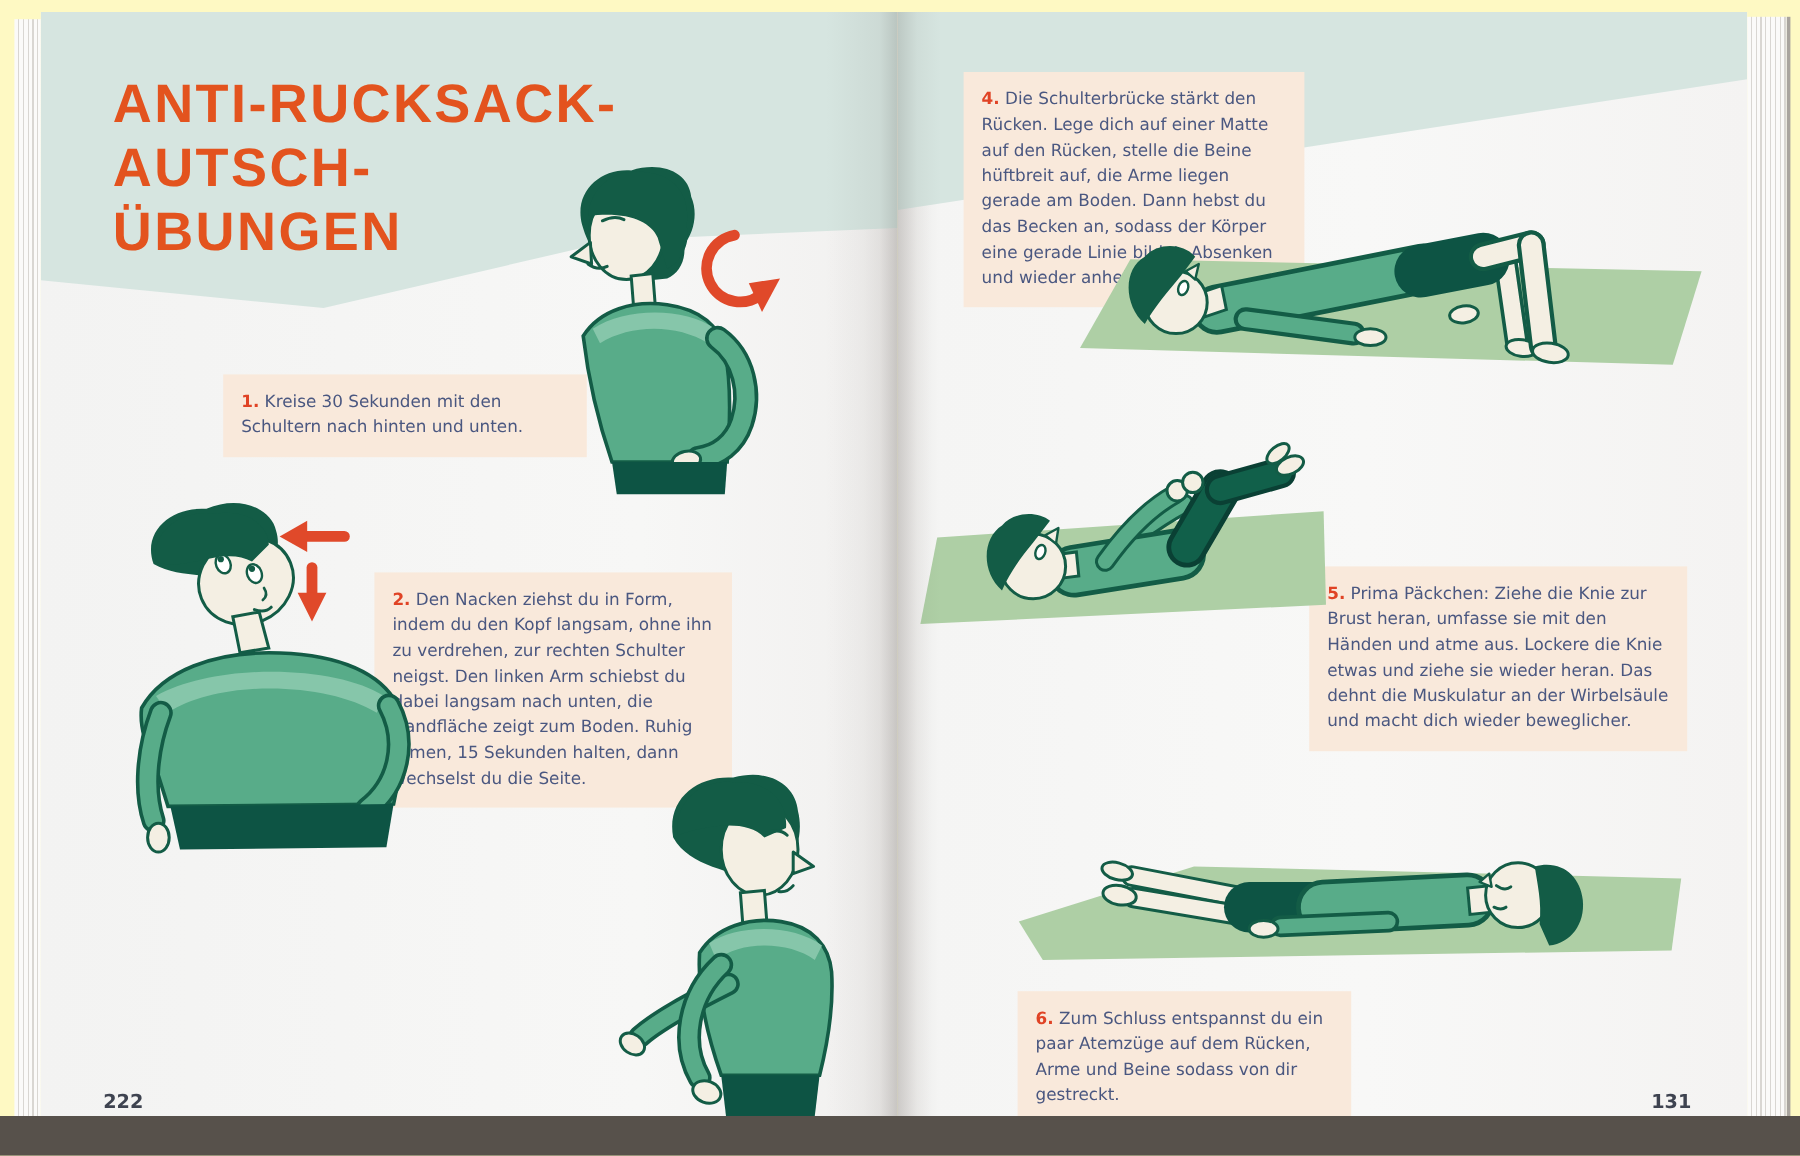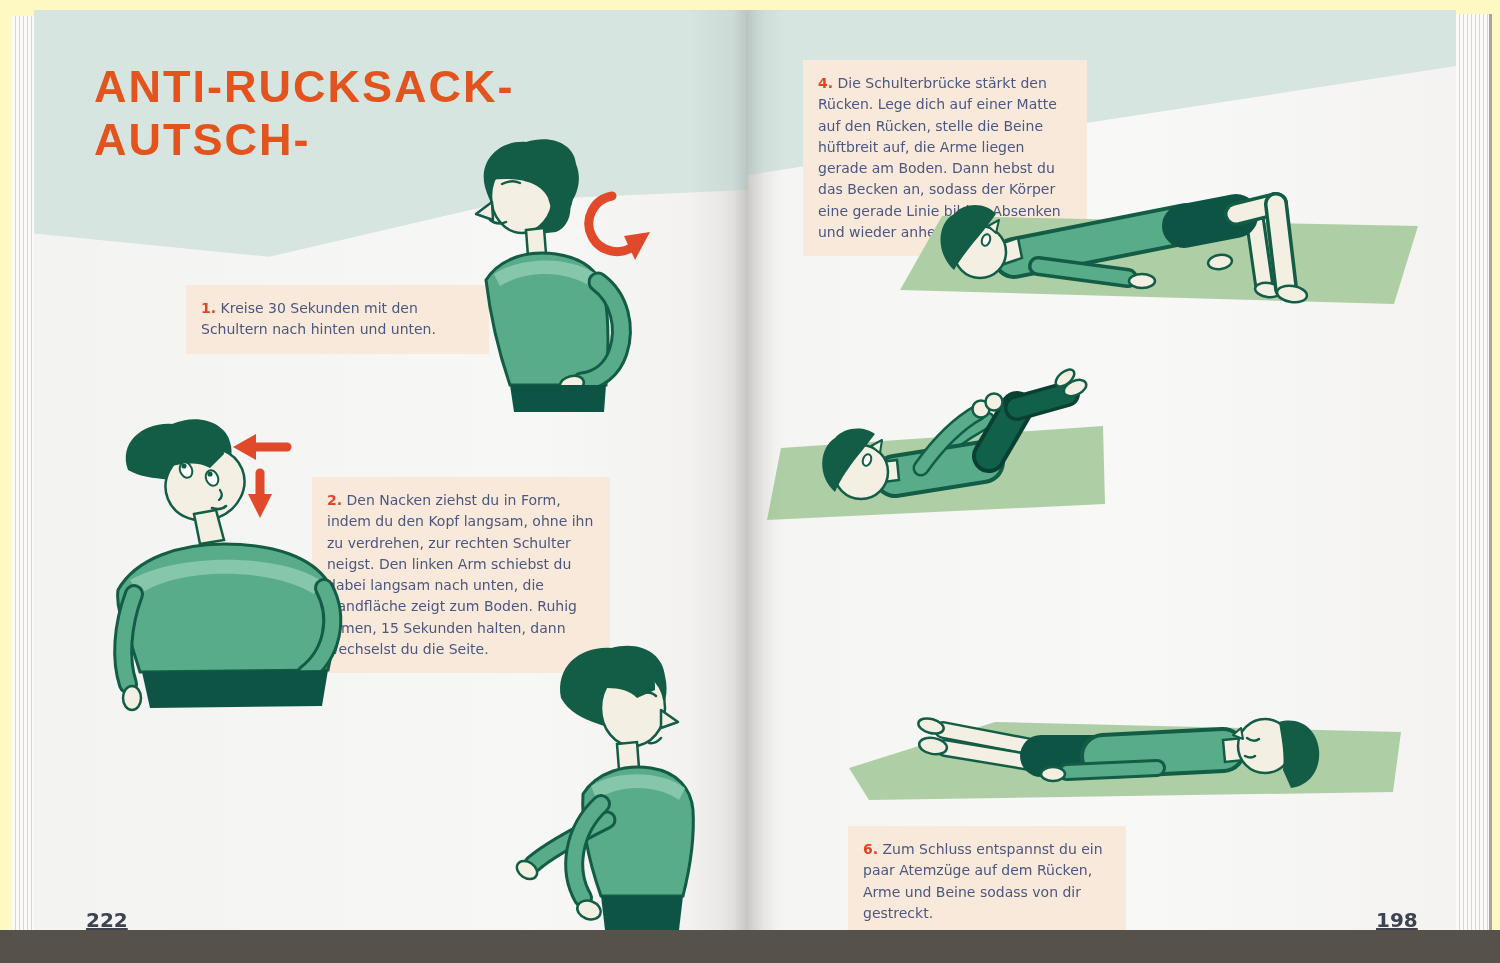--- a/index.html
+++ b/index.html
@@ -26,50 +26,55 @@
   .bottom-strip{left:30px;top:942px;width:1430px;height:9px;background:#edebe9;border-top:1px solid #d7d4d0;}
   .bottom-v{left:732px;top:950px;width:0;height:0;border-left:17px solid transparent;
     border-right:17px solid transparent;border-top:11px solid #efedeb;}
   
   .title{left:94px;top:60px;width:620px;color:#e3531e;font-family:"Liberation Sans",sans-serif;
     font-weight:800;font-size:45px;line-height:53px;letter-spacing:2px;}
   
   .step-box{background:#f9e9db;color:#4a5780;font-size:14px;line-height:1.52;
     padding:13px 15px;box-sizing:border-box;}
   .step-num{color:#e04325;font-weight:bold;}
-  .pagenum{font-size:20px;font-weight:600;color:#3e4350;text-decoration:underline;}
+  .pagenum{font-size:16px;font-weight:600;color:#3e4350;}
   .figure svg{display:block;width:100%;height:100%;}
 </style>
 </head>
 <body>
 
 <div id="screen">
 
   <div class="abs stack-left"></div>
   <div class="abs stack-right"></div>
   <div class="abs page-left"></div>
   <div class="abs page-right"></div>
   <div class="abs teal-left"></div>
   <div class="abs teal-right"></div>
 
   <div class="abs title">
     <div>ANTI-RUCKSACK-AUTSCH-</div>
-  </div>
-
-  <div class="abs step-box" style="left:186px;top:285px;width:303px;">
+    <div>ÜBUNGEN</div>
+  </div>
+
+  <div class="abs step-box" style="left:186px;top:312px;width:303px;">
     <span class="step-num">1.</span>
     <span class="step-text">Kreise 30 Sekunden mit den Schultern nach hinten und unten.</span>
   </div>
   <div class="abs step-box" style="left:312px;top:477px;width:298px;">
     <span class="step-num">2.</span>
     <span class="step-text">Den Nacken ziehst du in Form, indem du den Kopf langsam, ohne ihn zu verdrehen, zur rechten Schulter neigst. Den linken Arm schiebst du dabei langsam nach unten, die Handfläche zeigt zum Boden. Ruhig atmen, 15 Sekunden halten, dann wechselst du die Seite.</span>
   </div>
   <div class="abs step-box" style="left:803px;top:60px;width:284px;">
     <span class="step-num">4.</span>
     <span class="step-text">Die Schulterbrücke stärkt den Rücken. Lege dich auf einer Matte auf den Rücken, stelle die Beine hüftbreit auf, die Arme liegen gerade am Boden. Dann hebst du das Becken an, sodass der Körper eine gerade Linie bildet. Absenken und wieder anheben.</span>
+  </div>
+  <div class="abs step-box" style="left:1091px;top:472px;width:315px;">
+    <span class="step-num">5.</span>
+    <span class="step-text">Prima Päckchen: Ziehe die Knie zur Brust heran, umfasse sie mit den Händen und atme aus. Lockere die Knie etwas und ziehe sie wieder heran. Das dehnt die Muskulatur an der Wirbelsäule und macht dich wieder beweglicher.</span>
   </div>
   <div class="abs step-box" style="left:848px;top:826px;width:278px;">
     <span class="step-num">6.</span>
     <span class="step-text">Zum Schluss entspannst du ein paar Atemzüge auf dem Rücken, Arme und Beine sodass von dir gestreckt.</span>
   </div>
 
   <div class="abs figure" style="left:430px;top:132px;width:235px;height:280px;">
     <svg viewBox="0 0 235 280">
       <g>
         <path d="M55,55 C48,28 70,8 96,10 C122,2 144,12 146,32 C152,46 148,62 140,72 C142,84 136,96 126,100 L108,102 C78,100 62,80 55,55 Z" fill="#135c46"></path>
@@ -225,20 +230,20 @@
         <circle cx="420" cy="74" r="27" fill="#f4efe3" stroke="#135c46" stroke-width="2.5"></circle>
         <path d="M434,50 C456,44 472,58 474,78 C476,98 464,114 446,116 L438,98 C440,80 436,64 434,50 Z" fill="#135c46"></path>
         <path d="M402,66 q7,5 12,1" fill="none" stroke="#135c46" stroke-width="2.5" stroke-linecap="round"></path>
         <polygon points="396,56 388,63 398,67" fill="#f4efe3" stroke="#135c46" stroke-width="2" stroke-linejoin="round"></polygon>
         <path d="M400,84 q6,3 10,0" fill="none" stroke="#135c46" stroke-width="2.5" stroke-linecap="round"></path>
       </g>
     </svg>
   </div>
 
   <div class="abs pagenum" style="left:86px;top:908px;">222</div>
-  <div class="abs pagenum" style="left:1376px;top:908px;">198</div>
+  <div class="abs pagenum" style="left:1376px;top:908px;">131</div>
 
   <div class="abs gutter-l"></div>
   <div class="abs gutter-r"></div>
   <div class="abs bottom-strip"></div>
   <div class="abs bottom-v"></div>
 
 </div>
 
 </body></html>

